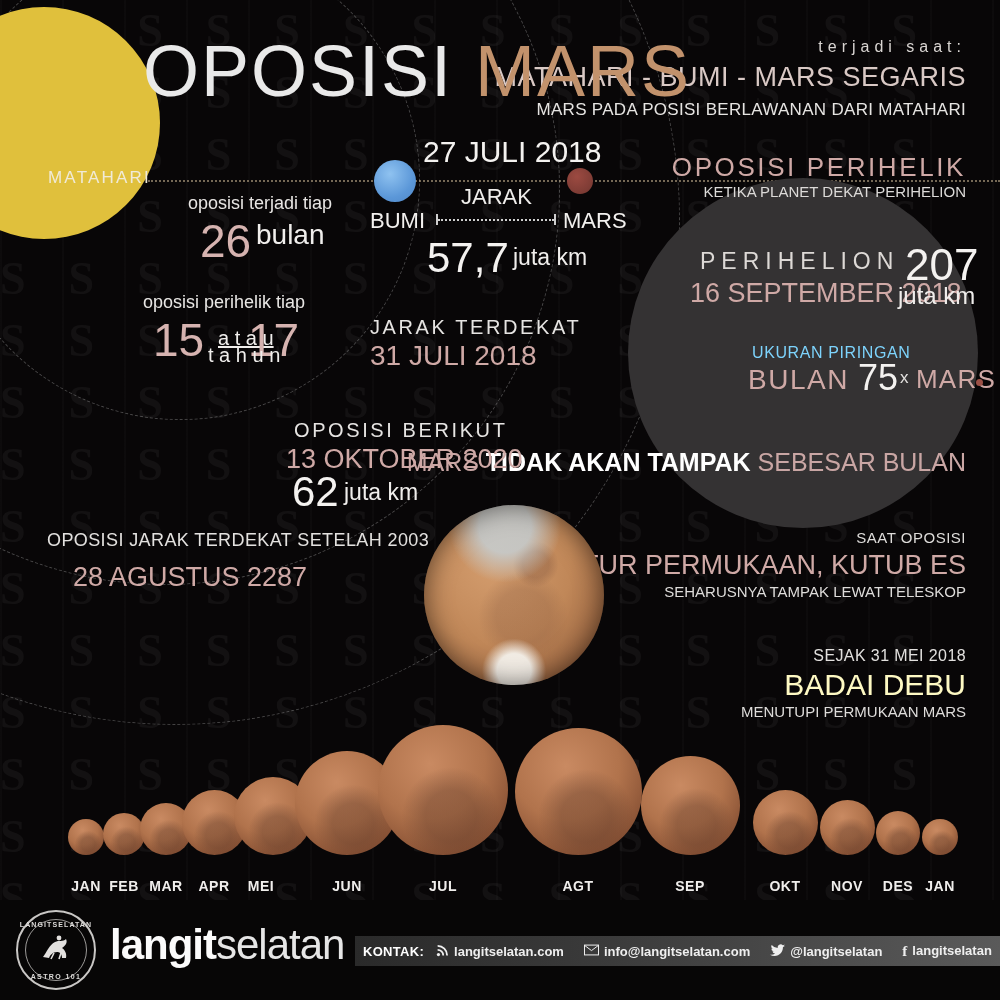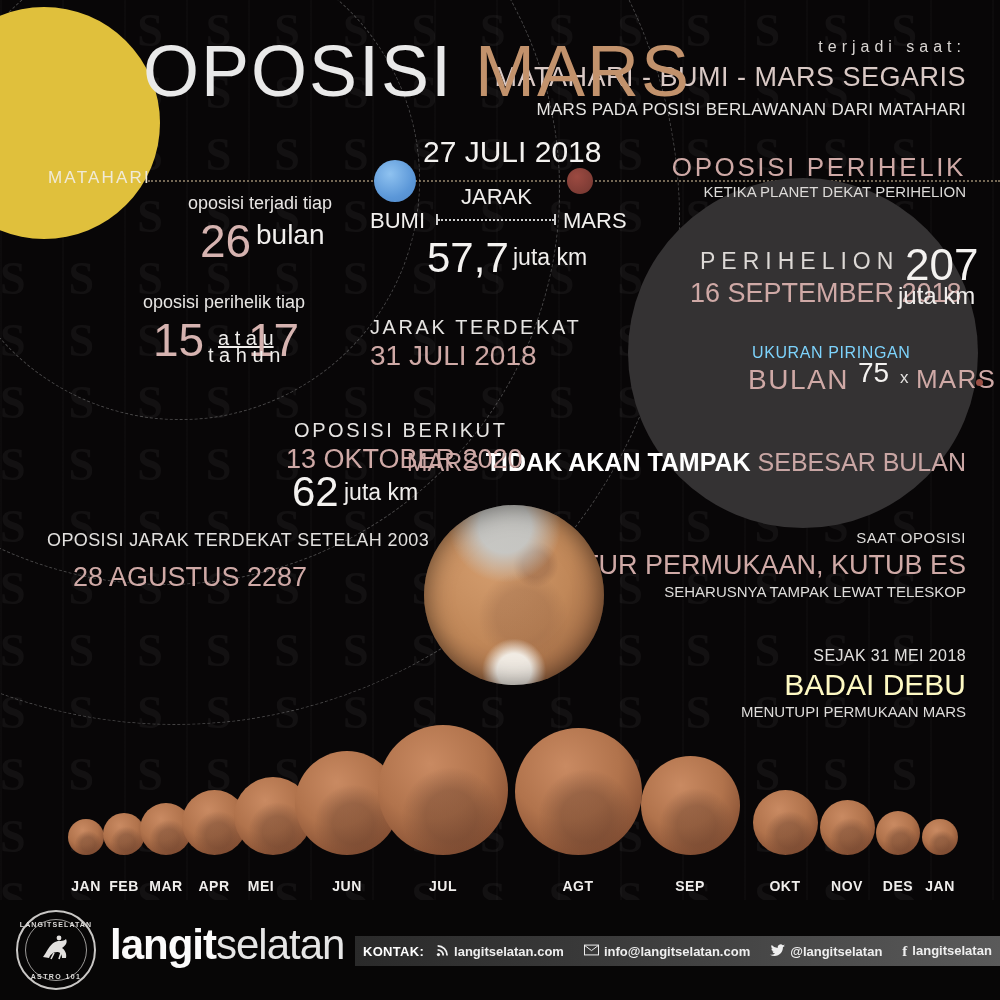--- a/index.html
+++ b/index.html
@@ -150,21 +150,21 @@
   </div>
   <div class="t sec-sub" style="right:34px;top:183px;">KETIKA PLANET DEKAT PERIHELION</div>
 
   <div class="t" style="left:700px;top:248px;font-size:23px;letter-spacing:6px;color:#ddd9d6;">PERIHELION</div>
   <div class="t" style="left:905px;top:240px;font-size:44px;font-weight:300;color:#f4f2f0;">207</div>
   <div class="t" style="left:690px;top:278px;font-size:27px;color:#cfa9a6;font-weight:400;">16 SEPTEMBER 2018</div>
   <div class="t" style="left:898px;top:282px;font-size:24px;font-weight:300;color:#efedeb;">juta km</div>
 
   <div class="t" style="left:752px;top:344px;font-size:16px;letter-spacing:.6px;color:#7dd3fc;">UKURAN PIRINGAN</div>
   <div class="t" style="left:748px;top:364px;font-size:28px;letter-spacing:1.5px;color:#cfa9a6;">BULAN</div>
-  <div class="t" style="left:858px;top:357px;font-size:28px;font-weight:300;color:#f4f2f0;">75</div>
+  <div class="t" style="left:858px;top:357px;font-size:36px;font-weight:300;color:#f4f2f0;">75</div>
   <div class="t" style="left:900px;top:368px;font-size:17px;color:#e3e1df;">x</div>
   <div class="t" style="left:916px;top:364px;font-size:26px;letter-spacing:1.2px;color:#cfa9a6;">MARS</div>
   <div class="t" style="left:969px;top:373px;">
     <span class="tiny-mars"></span>
   </div>
 
   <div class="t" style="right:34px;top:448px;font-size:25px;">
     <span class="rose">MARS </span><span style="color:#ffffff;font-weight:700;">TIDAK AKAN TAMPAK</span><span class="rose"> SEBESAR BULAN</span>
   </div>
 

